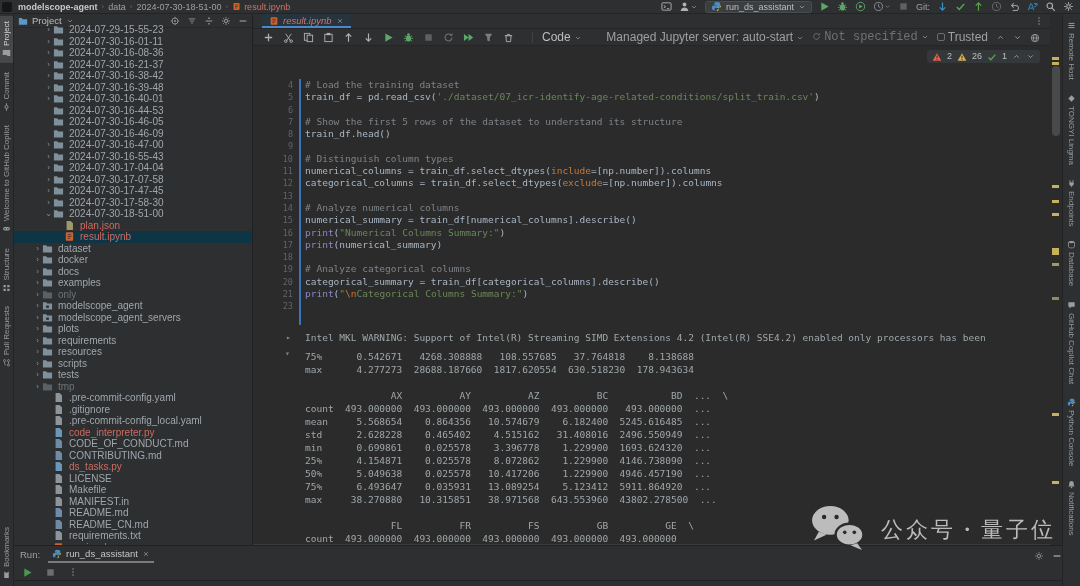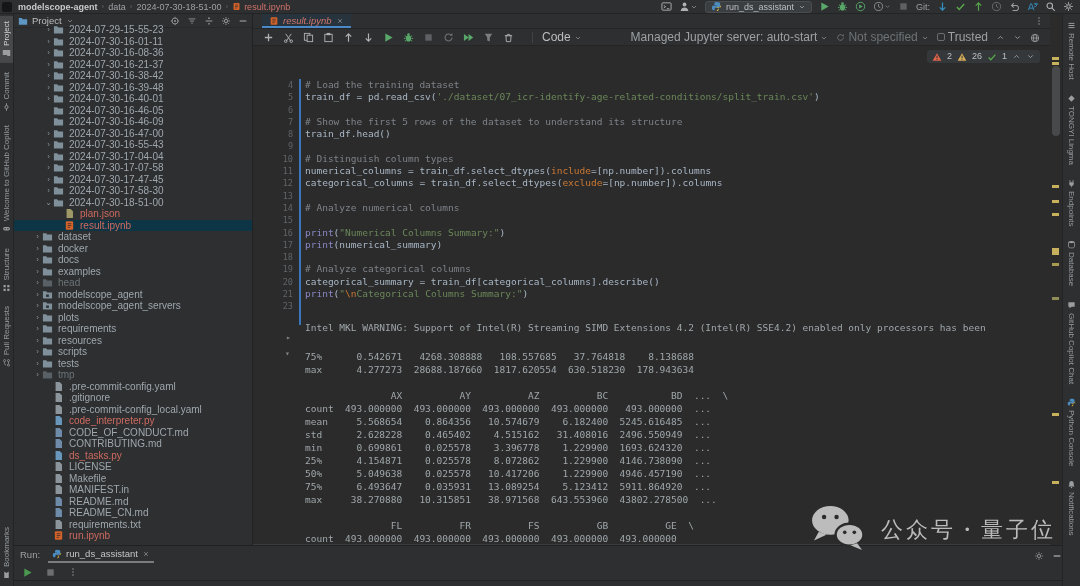--- a/index.html
+++ b/index.html
@@ -54,36 +54,36 @@
   #tabbar { height:15px; background:#2d2f31; border-bottom:1px solid #232527; display:flex; align-items:stretch; }
   #nb-tab { display:flex; align-items:center; gap:4px; padding:0 7px; margin-left:9px; background:#27343e;
     border-bottom:2px solid #4a88c7; font-size:9.5px; font-style:italic; color:#d0756b; }
   #tabbar-kebab { margin-left:auto; display:flex; align-items:center; padding-right:6px; }
   #nbtoolbar { height:17px; background:#2d2f31; border-bottom:1px solid #232527; display:flex;
     align-items:center; gap:9px; padding:0 10px; font-size:12px; color:#9da1a4; }
   .nb-sep { width:1px; height:11px; background:#404345; }
   #cell-type { display:flex; align-items:center; gap:3px; color:#bcbfc1; }
   #nbtoolbar-right { margin-left:auto; display:flex; align-items:center; gap:8px; }
   .dd { display:flex; align-items:center; gap:3px; }
-  .dd.dim { color:#6e7376; }
+  .dd.dim { color:#6e7376;font-family:Liberation Mono, monospace; }
   #trusted-box { width:8px; height:8px; border:1px solid #6b6e70; border-radius:2px; }
 
   #edcontent { position:relative; height:499px; overflow:hidden;
     font-family:"DejaVu Sans Mono","Liberation Mono",monospace; }
   .code-row { position:relative; height:12.3px; font-size:9.5px; line-height:12.3px; white-space:pre; }
   .code-row .ln { position:absolute; left:0; width:40px; text-align:right; color:#5f6468; font-size:8.5px; }
   .code-row .src { position:absolute; left:52px; color:#a9b7c6; }
   .tk-com { color:#7d8389; }
   .tk-str { color:#6a8759; }
   .tk-esc { color:#cc7832; }
   .tk-bi  { color:#8888c6; }
   .tk-par { color:#cb7832; }
   #cell1 { position:absolute; left:0; top:33px; right:0; }
   #cell1-bar { position:absolute; left:46px; top:33px; width:2px; height:246px; background:#3b74bb; }
-  #out-warning { position:absolute; left:52px; top:276px; font-size:9.5px; color:#9fa7ab; white-space:pre; }
+  #out-warning { position:absolute; left:52px; top:286px; font-size:9.5px; color:#9fa7ab; white-space:pre; }
   .fold { position:absolute; color:#808589; font-size:8px; }
   #out-block { position:absolute; left:52px; top:304px; font-size:9.5px; line-height:13px; color:#9fa7ab; white-space:pre; }
   #cell2 { position:absolute; left:0; top:498px; right:0; height:40px; background:#2e3133; border-top:1px solid #3a3d3f; padding-top:5px; }
 
   #inspections { position:absolute; right:10px; top:36px; display:flex; align-items:center; gap:5px;
     background:#35383a; border-radius:3px; padding:1px 5px; font-size:9px; color:#bcbfc1; z-index:8; }
   #scrollcol { position:absolute; right:-12px; top:0; width:12px; height:531px; background:#2b2b2b; }
   #scroll-thumb { position:absolute; left:2px; top:52px; width:8px; height:70px; background:#47494b; border-radius:4px; }
   .stripe-mark { position:absolute; left:2px; width:7px; height:3px; }
 
@@ -385,20 +385,29 @@
           </span>
           <span class="t-label">2024-07-30-16-40-01</span>
         </div>
         <div class="tree-row  " style="padding-left:30px">
           <span class="chev"></span>
           <span class="t-ic">
             <svg class="ic" width="11" height="11" viewBox="0 0 12 12">
               <path d="M1 2.5h3.6l1 1.4H11v6.5H1z" fill="#7f909b"></path>
             </svg>
           </span>
+          <span class="t-label">2024-07-30-16-44-53</span>
+        </div>
+        <div class="tree-row  " style="padding-left:30px">
+          <span class="chev"></span>
+          <span class="t-ic">
+            <svg class="ic" width="11" height="11" viewBox="0 0 12 12">
+              <path d="M1 2.5h3.6l1 1.4H11v6.5H1z" fill="#7f909b"></path>
+            </svg>
+          </span>
           <span class="t-label">2024-07-30-16-46-05</span>
         </div>
         <div class="tree-row  " style="padding-left:30px">
           <span class="chev"></span>
           <span class="t-ic">
             <svg class="ic" width="11" height="11" viewBox="0 0 12 12">
               <path d="M1 2.5h3.6l1 1.4H11v6.5H1z" fill="#7f909b"></path>
             </svg>
           </span>
           <span class="t-label">2024-07-30-16-46-09</span>
@@ -521,21 +530,21 @@
           </span>
           <span class="t-label">examples</span>
         </div>
         <div class="tree-row dim " style="padding-left:19px">
           <span class="chev">›</span>
           <span class="t-ic">
             <svg class="ic" width="11" height="11" viewBox="0 0 12 12">
               <path d="M1 2.5h3.6l1 1.4H11v6.5H1z" fill="#596066"></path>
             </svg>
           </span>
-          <span class="t-label">head</span>
+          <span class="t-label">only</span>
         </div>
         <div class="tree-row  " style="padding-left:19px">
           <span class="chev">›</span>
           <span class="t-ic">
             <svg class="ic" width="11" height="11" viewBox="0 0 12 12">
               <path d="M1 2.5h3.6l1 1.4H11v6.5H1z" fill="#7f909b"></path>
               <rect x="4.5" y="6" width="3" height="2.6" fill="#2d2f31"></rect>
             </svg>
           </span>
           <span class="t-label">modelscope_agent</span>
@@ -841,21 +850,21 @@
           <div class="code-row"><span class="ln">5</span><span class="src">train_df = pd.read_csv(<span class="tk-str">'./dataset/07_icr-identify-age-related-conditions/split_train.csv'</span>)</span></div>
           <div class="code-row"><span class="ln">6</span><span class="src"></span></div>
           <div class="code-row"><span class="ln">7</span><span class="src"><span class="tk-com"># Show the first 5 rows of the dataset to understand its structure</span></span></div>
           <div class="code-row"><span class="ln">8</span><span class="src">train_df.head()</span></div>
           <div class="code-row"><span class="ln">9</span><span class="src"></span></div>
           <div class="code-row"><span class="ln">10</span><span class="src"><span class="tk-com"># Distinguish column types</span></span></div>
           <div class="code-row"><span class="ln">11</span><span class="src">numerical_columns = train_df.select_dtypes(<span class="tk-par">include</span>=[np.number]).columns</span></div>
           <div class="code-row"><span class="ln">12</span><span class="src">categorical_columns = train_df.select_dtypes(<span class="tk-par">exclude</span>=[np.number]).columns</span></div>
           <div class="code-row"><span class="ln">13</span><span class="src"></span></div>
           <div class="code-row"><span class="ln">14</span><span class="src"><span class="tk-com"># Analyze numerical columns</span></span></div>
-          <div class="code-row"><span class="ln">15</span></div>
+          <div class="code-row"><span class="ln">15</span><span class="src">numerical_summary = train_df[numerical_columns].describe()</span></div>
           <div class="code-row"><span class="ln">16</span><span class="src"><span class="tk-bi">print</span>(<span class="tk-str">"Numerical Columns Summary:"</span>)</span></div>
           <div class="code-row"><span class="ln">17</span><span class="src"><span class="tk-bi">print</span>(numerical_summary)</span></div>
           <div class="code-row"><span class="ln">18</span><span class="src"></span></div>
           <div class="code-row"><span class="ln">19</span><span class="src"><span class="tk-com"># Analyze categorical columns</span></span></div>
           <div class="code-row"><span class="ln">20</span><span class="src">categorical_summary = train_df[categorical_columns].describe()</span></div>
           <div class="code-row"><span class="ln">21</span><span class="src"><span class="tk-bi">print</span>(<span class="tk-str">"<span class="tk-esc">\n</span>Categorical Columns Summary:"</span>)</span></div>
           <div class="code-row"><span class="ln">23</span><span class="src"></span></div>
         </div>
       <span class="fold" style="left:33px;top:287px;">▸</span>
       <div id="out-warning">Intel MKL WARNING: Support of Intel(R) Streaming SIMD Extensions 4.2 (Intel(R) SSE4.2) enabled only processors has been</div>

